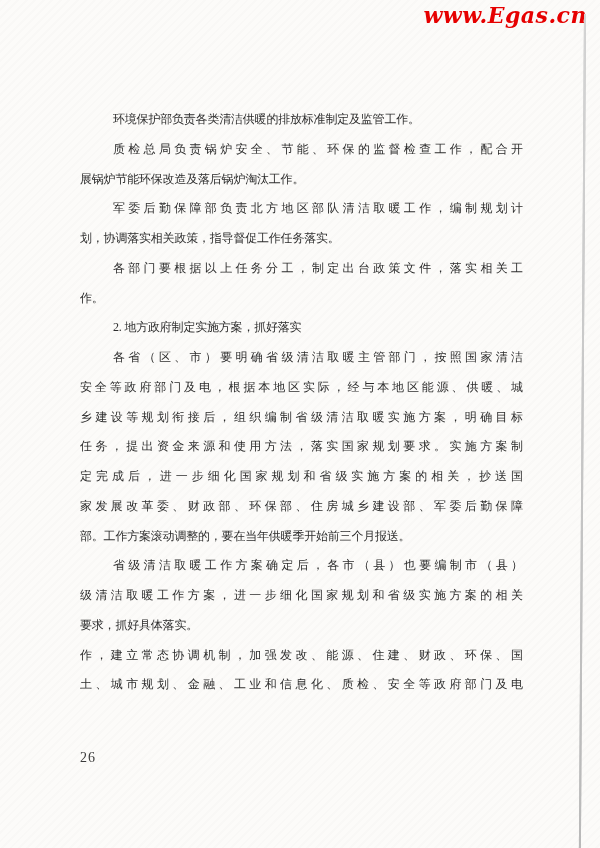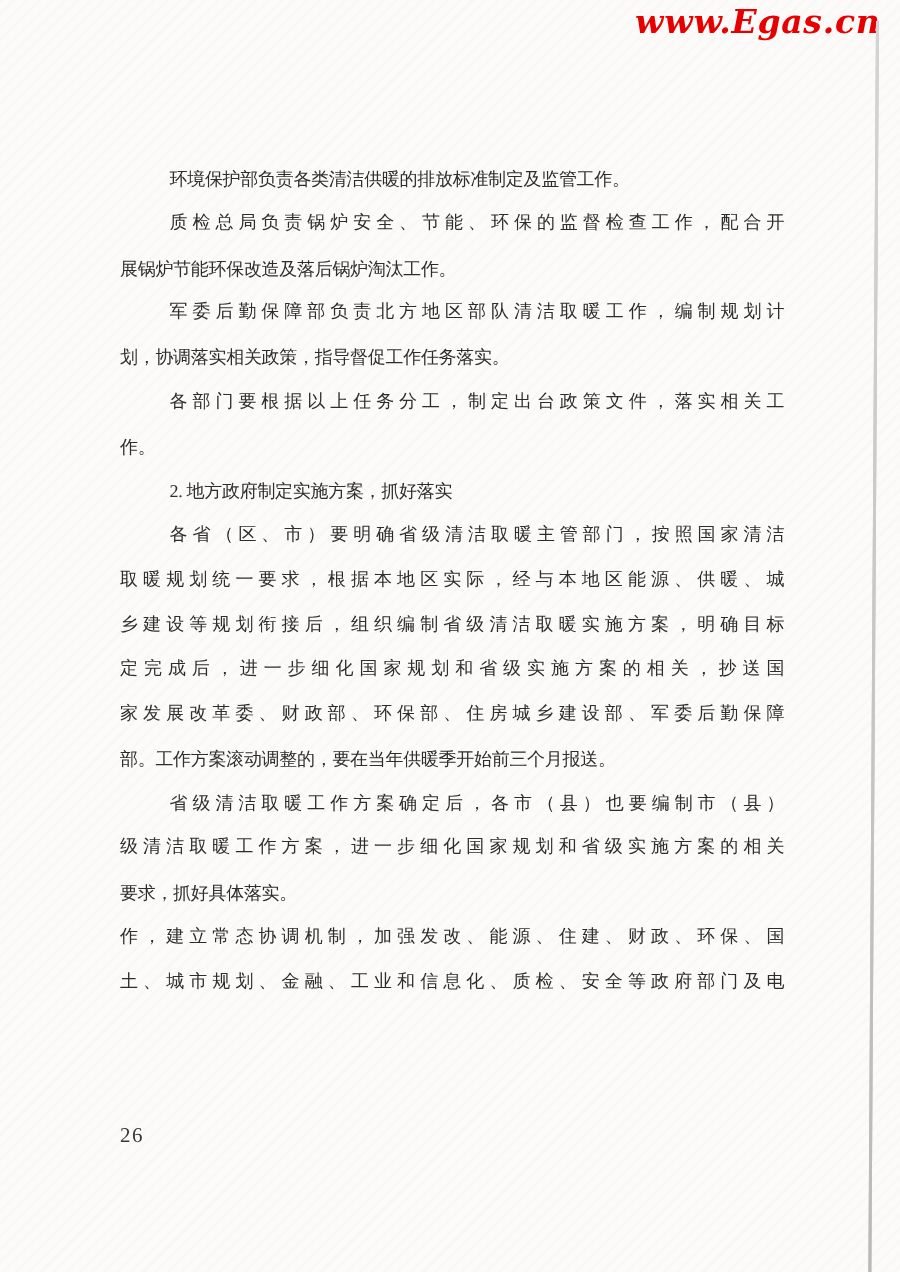--- a/index.html
+++ b/index.html
@@ -48,21 +48,20 @@
     letter-spacing: -0.2px;
     white-space: nowrap;
   }
   .line.indent { padding-left: 33px; }
   .line.justify {
     white-space: normal;
     letter-spacing: 0;
     text-align: justify;
     text-align-last: justify;
     text-justify: inter-character;
-    font-family: Liberation Mono, monospace;
   }
   .page-number {
     position: absolute;
     left: 80px; top: 750px;
     width: 443px;
     text-align: left;
     font-size: 14px;
     letter-spacing: 1px;
   }
 </style>
@@ -75,22 +74,23 @@
   <div class="text-layer" style="color: rgb(45, 45, 45);">
       <div class="line indent">环境保护部负责各类清洁供暖的排放标准制定及监管工作。</div>
       <div class="line indent justify">质检总局负责锅炉安全、节能、环保的监督检查工作，配合开</div>
       <div class="line">展锅炉节能环保改造及落后锅炉淘汰工作。</div>
       <div class="line indent justify">军委后勤保障部负责北方地区部队清洁取暖工作，编制规划计</div>
       <div class="line">划，协调落实相关政策，指导督促工作任务落实。</div>
       <div class="line indent justify">各部门要根据以上任务分工，制定出台政策文件，落实相关工</div>
       <div class="line">作。</div>
       <div class="line indent">2. 地方政府制定实施方案，抓好落实</div>
       <div class="line indent justify">各省（区、市）要明确省级清洁取暖主管部门，按照国家清洁</div>
-      <div class="line justify">取暖规划统一要求，根据本地区实际，经与本地区能源、供暖、城</div>
+      <div class="line justify">安全等政府部门及电，根据本地区实际，经与本地区能源、供暖、城</div>
       <div class="line justify">乡建设等规划衔接后，组织编制省级清洁取暖实施方案，明确目标</div>
+      <div class="line justify">任务，提出资金来源和使用方法，落实国家规划要求。实施方案制</div>
       <div class="line justify">定完成后，进一步细化国家规划和省级实施方案的相关，抄送国</div>
       <div class="line justify">家发展改革委、财政部、环保部、住房城乡建设部、军委后勤保障</div>
       <div class="line">部。工作方案滚动调整的，要在当年供暖季开始前三个月报送。</div>
       <div class="line indent justify">省级清洁取暖工作方案确定后，各市（县）也要编制市（县）</div>
       <div class="line justify">级清洁取暖工作方案，进一步细化国家规划和省级实施方案的相关</div>
       <div class="line">要求，抓好具体落实。</div>
       <div class="line justify">作，建立常态协调机制，加强发改、能源、住建、财政、环保、国</div>
       <div class="line justify">土、城市规划、金融、工业和信息化、质检、安全等政府部门及电</div>
     </div>
   <div class="page-number" style="color: rgb(58, 58, 58);">26</div>

